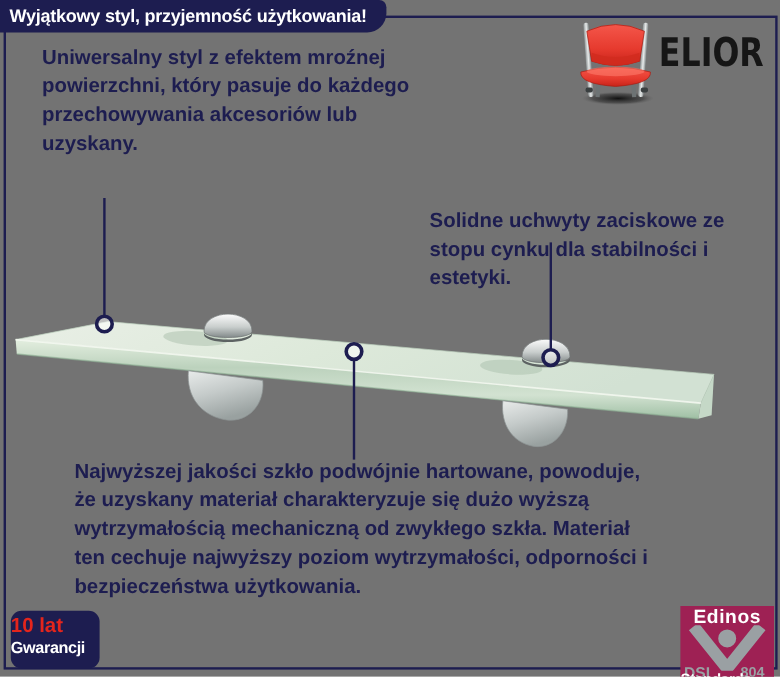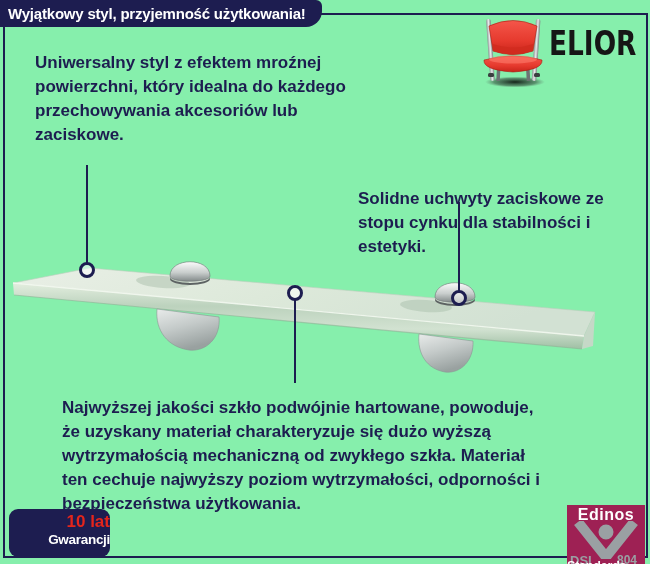--- a/index.html
+++ b/index.html
@@ -1,29 +1,29 @@
 <!DOCTYPE html>
 <html style="--navy: #1d1d50; --red: #e4251c; --chair-red: #e63a2e; --maroon: #9e2154; --gray: #9aa0a3;"><head>
 <meta charset="utf-8">
 <style>
   html,body{margin:0;padding:0;background:#fff;width:650px;height:564px;overflow:hidden;
     font-family:"Liberation Sans","DejaVu Sans",sans-serif;}
   .abs{position:absolute;}
-  #stage{position:relative;width:650px;height:564px;background:#86efac;}
+  #stage{position:relative;width:650px;height:564px;background:#737373;}
 
   
   #frame{left:3px;top:13px;width:641px;height:541px;border:2px solid var(--navy);z-index:1;}
 
   
   #banner{left:0;top:0;height:27px;background:var(--navy);color:#fff;z-index:6;
     font-size:15px;font-weight:bold;letter-spacing:-0.2px;line-height:27px;
     padding:0 16px 0 8px;border-radius:0 6px 16px 0;white-space:nowrap;}
 
   
-  .callout{color:var(--navy);font-size:17px;font-weight:bold;line-height:24px;z-index:4;margin-top:15px;}
+  .callout{color:var(--navy);font-size:17px;font-weight:bold;line-height:24px;z-index:4;}
   .callout .ln{white-space:nowrap;}
   #block-style{left:35px;top:36px;}
   #block-brackets{left:358px;top:172px;}
   #block-glass{left:62px;top:381px;}
 
   
   .cline{width:2px;background:var(--navy);z-index:3;}
   #line1{left:86px;top:165px;height:100px;}
   #line2{left:294px;top:299px;height:84px;}
   #line3{left:458px;top:202px;height:90px;}
@@ -37,21 +37,21 @@
   #shelf-svg{left:0;top:0;z-index:2;}
 
   
   #brand{left:480px;top:8px;width:165px;height:80px;z-index:5;}
   #brand-name{left:69px;top:16px;font-family:"DejaVu Sans",sans-serif;font-size:33px;
     font-weight:bold;color:#161616;transform:scaleX(0.8);transform-origin:left top;
     letter-spacing:0px;white-space:nowrap;}
 
   
   #badge{left:9px;top:509px;width:74px;height:48px;background:var(--navy);border-radius:9px;
-    z-index:5;text-align:right;padding-left:27px;}
+    z-index:5;text-align:left;}
   #badge-years{margin-top:3px;color:var(--red);font-size:17px;font-weight:bold;line-height:20px;}
   #badge-label{color:#fff;font-size:13.5px;font-weight:bold;line-height:16px;letter-spacing:-0.3px;}
 
   
   #cert{left:567px;top:505px;width:78px;height:75px;background:var(--maroon);z-index:5;}
   #cert-name{left:0;top:1px;width:78px;text-align:center;color:#fff;
     font-size:16px;font-weight:bold;letter-spacing:0.5px;}
   #cert-v{left:5px;top:16px;}
   #cert-dsi{left:3px;top:48px;color:var(--gray);font-size:13px;font-weight:bold;}
   #cert-804{left:50px;top:48px;color:var(--gray);font-size:12px;font-weight:bold;}
@@ -117,23 +117,23 @@
   <div id="line2" class="abs cline"></div>
   <div id="line3" class="abs cline"></div>
   <div id="ring1" class="abs cring"></div>
   <div id="ring2" class="abs cring"></div>
   <div id="ring3" class="abs cring"></div>
 
   <div id="banner" class="abs">Wyjątkowy styl, przyjemność użytkowania!</div>
 
   <div id="block-style" class="abs callout">
     <div class="ln">Uniwersalny styl z efektem mroźnej</div>
-    <div class="ln">powierzchni, który idealna do każdego</div>
+    <div class="ln">powierzchni, który pasuje do każdego</div>
     <div class="ln">przechowywania akcesoriów lub</div>
-    <div class="ln">zaciskowe.</div>
+    <div class="ln">uzyskany.</div>
   </div>
 
   <div id="block-glass" class="abs callout">
     <div class="ln">Najwyższej jakości szkło podwójnie hartowane, powoduje,</div>
     <div class="ln">że uzyskany materiał charakteryzuje się dużo wyższą</div>
     <div class="ln">wytrzymałością mechaniczną od zwykłego szkła. Materiał</div>
     <div class="ln">ten cechuje najwyższy poziom wytrzymałości, odporności i</div>
     <div class="ln">bezpieczeństwa użytkowania.</div>
   </div>
 

